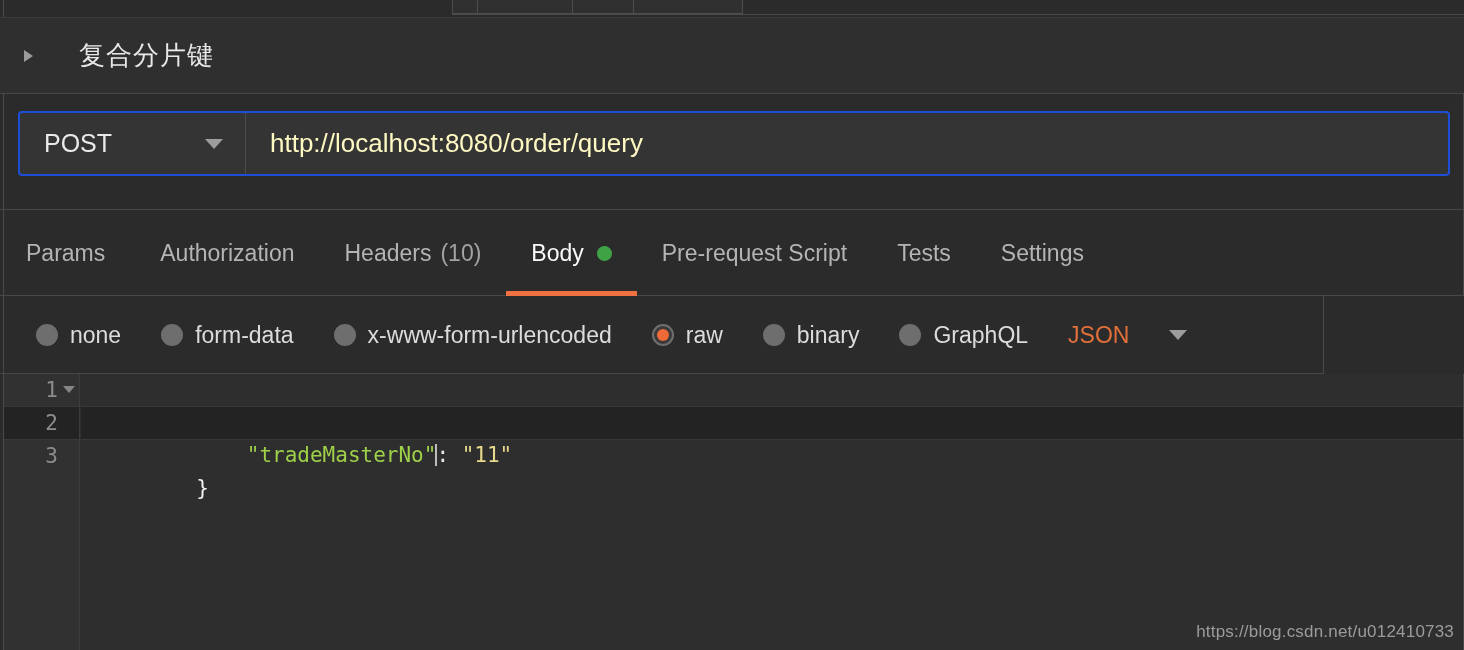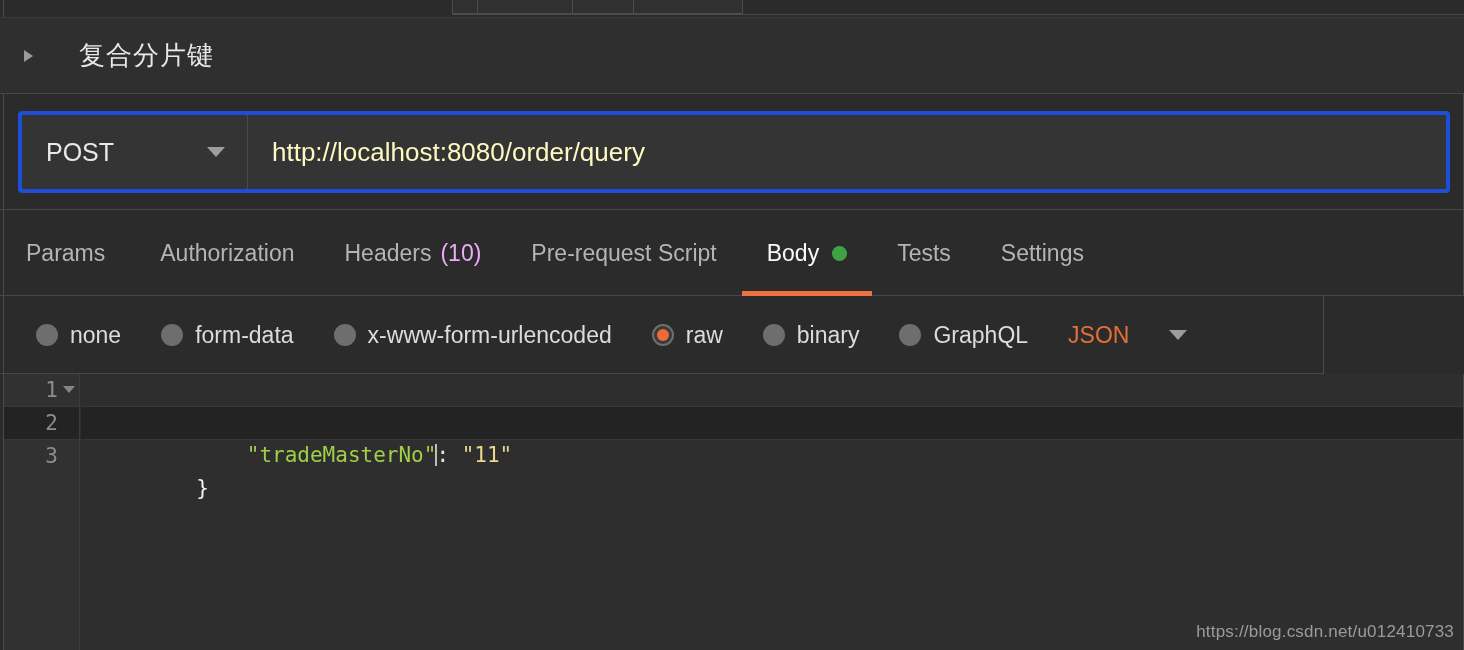--- a/index.html
+++ b/index.html
@@ -82,23 +82,23 @@
     position: absolute; left: 3px; top: 0; width: 1px; height: 116px;
     background: #4a4a4a;
   }
   #url-bar .right-edge {
     position: absolute; right: 0px; top: 0; width: 1px; height: 116px;
     background: #4a4a4a;
   }
   .url-row {
     position: absolute;
     left: 18px; top: 17px;
-    width: 1432px; height: 82px;
+    width: 1432px; height: 65px;
     background: #343434;
-    border: 4px solid #1d4ed8;
+    border: 2px solid #1d4ed8;
     border-radius: 4px;
     display: flex; align-items: stretch;
   }
   .method-select {
     width: 226px;
     display: flex; align-items: center;
     justify-content: space-between;
     padding: 0 22px 0 24px;
     border-right: 1px solid #4b4b4b;
     cursor: pointer;
@@ -150,21 +150,21 @@
     display: flex; align-items: center;
     padding: 0 25px;
     font-size: 23px;
     color: #b4b4b4;
     cursor: pointer;
     white-space: nowrap;
   }
   .req-tab:first-child { padding-left: 0; padding-right: 30px; }
   .req-tab.active { color: #fafafa; }
   .req-tab .count {
-    color: #f0abfc;
+    color: #a3a3a3;
     margin-left: 9px;
     font-size: 23px;
   }
   .req-tab .dot {
     width: 15px; height: 15px;
     border-radius: 50%;
     background: #3fa346;
     margin-left: 13px;
   }
   .req-tab .underline {
@@ -381,31 +381,31 @@
 
     <div class="req-tab">
       <span>Authorization</span>
     </div>
 
     <div class="req-tab">
       <span>Headers</span>
       <span class="count">(10)</span>
     </div>
 
-    <div class="req-tab">
-      <span>Pre-request Script</span>
-    </div>
-
     <div class="req-tab active">
       <span>Body</span>
       <span class="dot"></span>
       <span class="underline"></span>
     </div>
 
     <div class="req-tab">
+      <span>Pre-request Script</span>
+    </div>
+
+    <div class="req-tab">
       <span>Tests</span>
     </div>
 
     <div class="req-tab">
       <span>Settings</span>
     </div>
 
   </div>
 </div>
 

